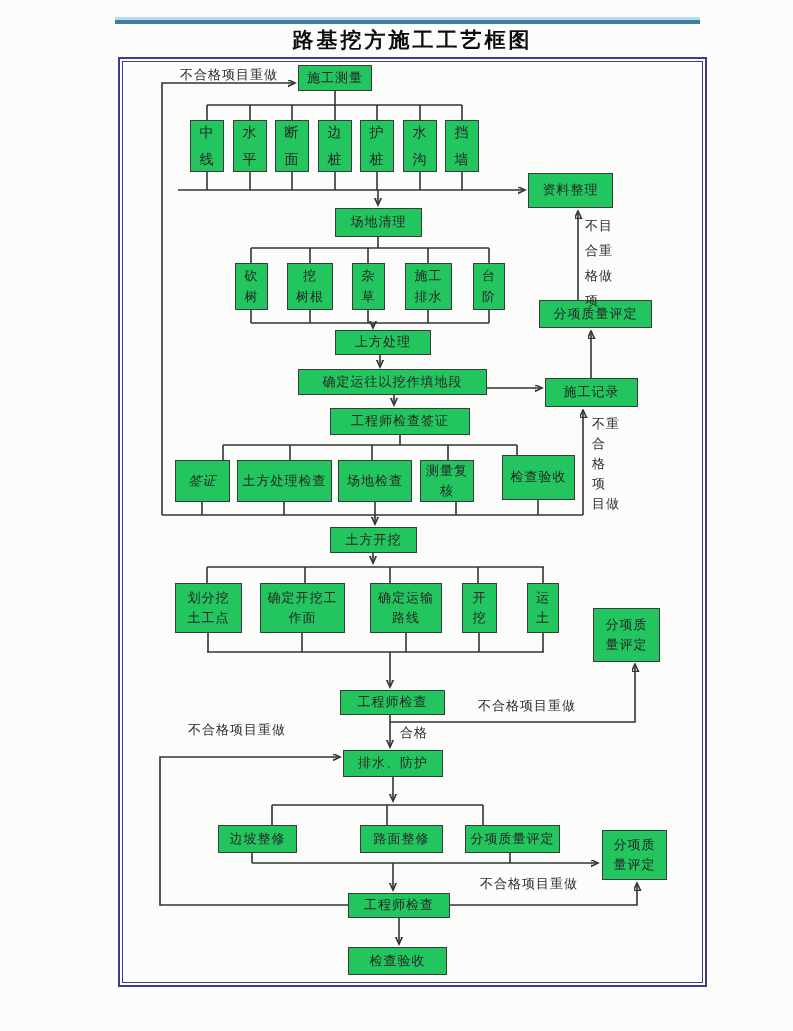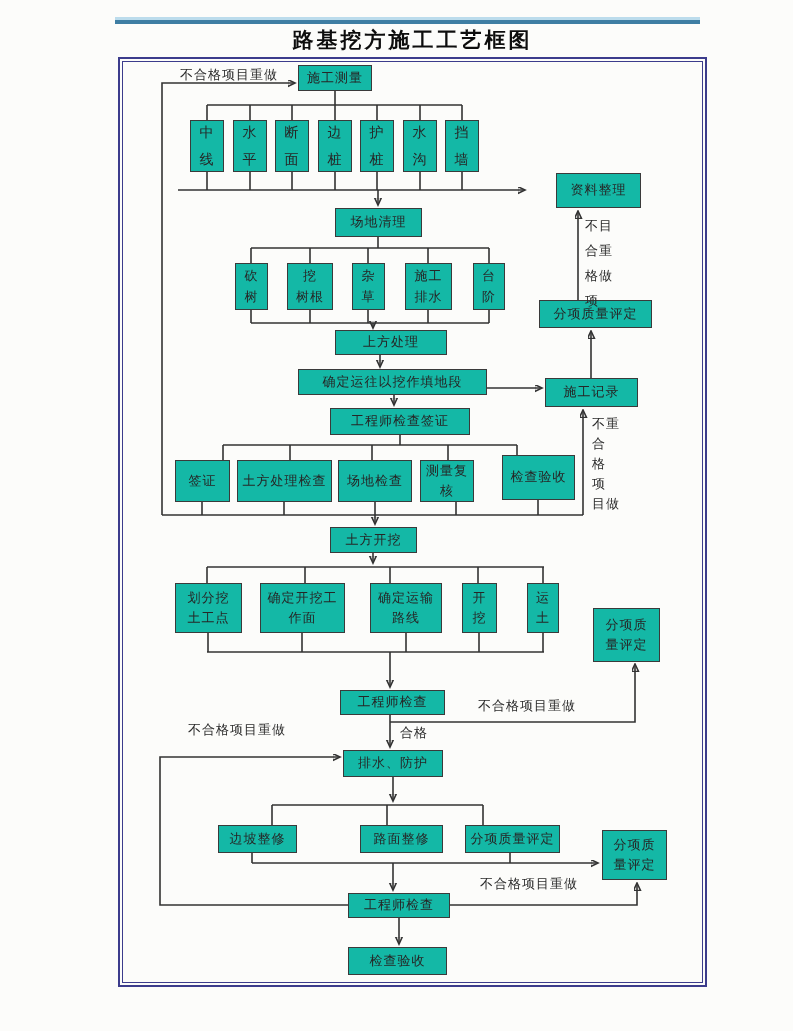--- a/index.html
+++ b/index.html
@@ -14,21 +14,21 @@
   .stage{position:absolute;left:0;top:0;width:793px;height:1031px;background:#fcfcfa;}
   .topbar{position:absolute;left:115px;top:17px;width:585px;height:7px;
     background:linear-gradient(#bcdcec 0 40%, #3f7ea3 40% 100%);}
   .title{position:absolute;left:118px;top:26px;width:589px;text-align:center;
     font-size:21px;font-weight:bold;letter-spacing:3px;color:#0d0d0d;}
   .frame{position:absolute;left:118px;top:57px;width:589px;height:930px;
     border:2px solid #3c3c8c;box-sizing:border-box;}
   .frame-inner{position:absolute;left:2px;top:2px;right:2px;bottom:2px;border:1px solid #3c3c8c;}
   .node{
     position:absolute;box-sizing:border-box;
-    border:1.5px solid #3a3a3a;background:#14b8a6;
+    border:1.5px solid #3a3a3a;background:#22c55e;
     display:flex;align-items:center;justify-content:center;
     text-align:center;font-size:13px;line-height:1.55;color:#262626;
     white-space:pre-line;letter-spacing:1px;
   }
   .node.tall{font-size:14px;line-height:1.9;}
   .lbl{position:absolute;font-size:13px;color:#2b2b2b;letter-spacing:1px;white-space:pre-line;}
   .vlbl1{line-height:25px;}
   .vlbl2{line-height:20px;}
   svg.wires{position:absolute;left:0;top:0;width:793px;height:1031px;pointer-events:none;}
   svg.wires path{fill:none;stroke:#333;stroke-width:1.6;}
@@ -110,41 +110,41 @@
 面</div>
   <div class="node tall" style="left:318px;top:120px;width:34px;height:52px;">边
 桩</div>
   <div class="node tall" style="left:360px;top:120px;width:34px;height:52px;">护
 桩</div>
   <div class="node tall" style="left:403px;top:120px;width:34px;height:52px;">水
 沟</div>
   <div class="node tall" style="left:445px;top:120px;width:34px;height:52px;">挡
 墙</div>
 
-  <div class="node" style="left:528px;top:173px;width:85px;height:35px;margin-left:28px;">资料整理</div>
+  <div class="node" style="left:528px;top:173px;width:85px;height:35px;">资料整理</div>
   <div class="node" style="left:335px;top:208px;width:87px;height:29px;">场地清理</div>
 
   <div class="node" style="left:235px;top:263px;width:33px;height:47px;">砍
 树</div>
   <div class="node" style="left:287px;top:263px;width:46px;height:47px;">挖
 树根</div>
   <div class="node" style="left:352px;top:263px;width:33px;height:47px;">杂
 草</div>
   <div class="node" style="left:405px;top:263px;width:47px;height:47px;">施工
 排水</div>
   <div class="node" style="left:473px;top:263px;width:32px;height:47px;">台
 阶</div>
 
-  <div class="node" style="left:335px;top:330px;width:112px;height:25px;">上方处理</div>
+  <div class="node" style="left:335px;top:330px;width:96px;height:25px;">上方处理</div>
   <div class="node" style="left:298px;top:369px;width:189px;height:26px;">确定运往以挖作填地段</div>
   <div class="node" style="left:545px;top:378px;width:93px;height:29px;">施工记录</div>
   <div class="node" style="left:330px;top:408px;width:140px;height:27px;">工程师检查签证</div>
   <div class="node" style="left:539px;top:300px;width:113px;height:28px;">分项质量评定</div>
 
-  <div class="node" style="left:175px;top:460px;width:55px;height:42px;">签证</div>
+  <div class="node" style="left:175px;top:460px;width:55px;height:42px;font-style:italic;">签证</div>
   <div class="node" style="left:237px;top:460px;width:95px;height:42px;">土方处理检查</div>
   <div class="node" style="left:338px;top:460px;width:74px;height:42px;">场地检查</div>
   <div class="node" style="left:420px;top:460px;width:54px;height:42px;">测量复核</div>
   <div class="node" style="left:502px;top:455px;width:73px;height:45px;">检查验收</div>
 
   <div class="node" style="left:330px;top:527px;width:87px;height:26px;">土方开挖</div>
 
   <div class="node" style="left:260px;top:583px;width:85px;height:50px;">确定开挖工
 作面</div>
   <div class="node" style="left:175px;top:583px;width:67px;height:50px;">划分挖

